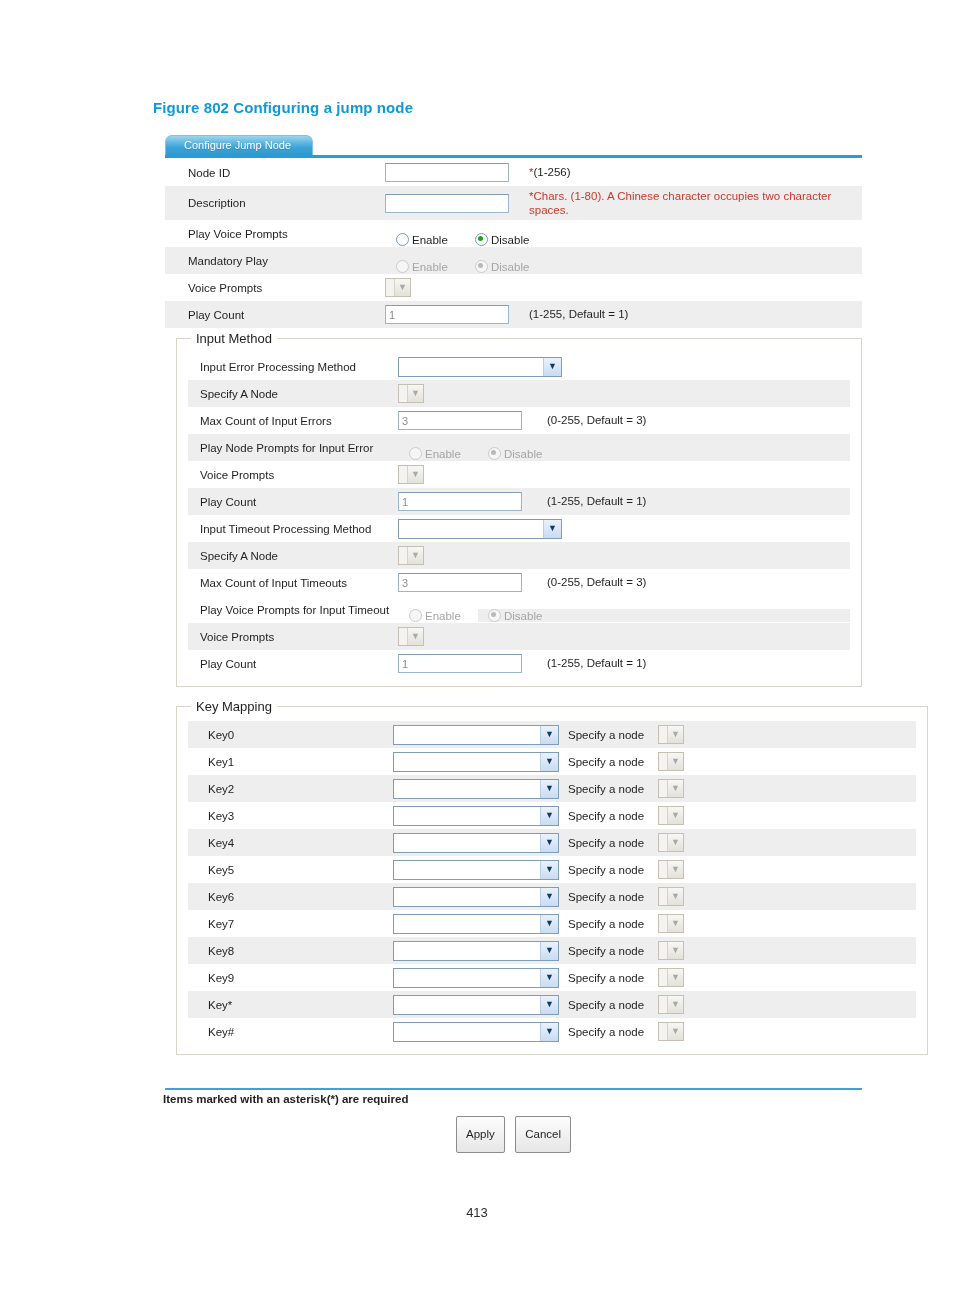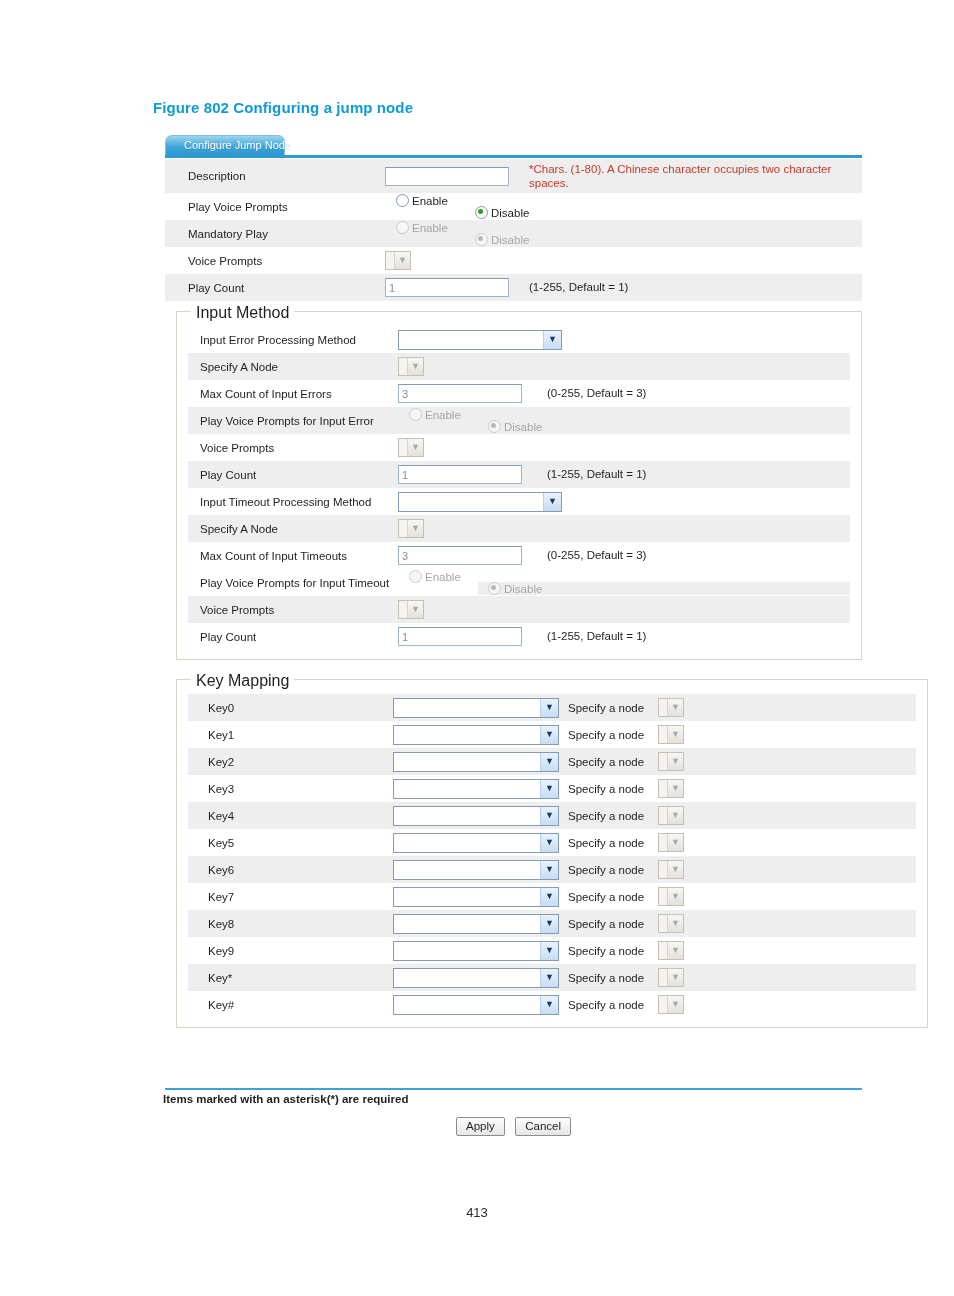--- a/index.html
+++ b/index.html
@@ -10,21 +10,21 @@
   }
   .figure-title{
     position:absolute;left:153px;top:99px;
     font-size:15px;font-weight:bold;color:#0f9ad7;
     letter-spacing:.1px;
   }
 
   
   .tabstrip{position:absolute;left:165px;top:135px;width:697px;height:20px;}
   .tab{
-    position:absolute;left:0;top:0;width:120px;height:20px;
+    position:absolute;left:0;top:0;width:148px;height:20px;
     border-radius:7px 7px 0 0;
     background:linear-gradient(to bottom,#9fd4ee 0%,#5cb5e0 38%,#3ba3d8 60%,#2e9ad2 100%);
     border:1px solid #7fc2e5;border-bottom:none;
     box-sizing:border-box;
   }
   .tab-label{
     position:absolute;left:18px;top:3px;
     font-size:11px;color:#ffffff;white-space:nowrap;
     text-shadow:0 1px 0 rgba(0,0,0,.15);
   }
@@ -73,21 +73,21 @@
     display:flex;align-items:center;justify-content:center;
     font-size:9px;color:#0c3a6b;line-height:1;
   }
   .sel.small{width:26px;height:19px;border:1px solid #c4c0b4;background:#f4f3ef;}
   .sel.small .arrow{
     width:15px;background:linear-gradient(to bottom,#f7f7f4,#e3e1da);
     border-left:1px solid #d6d3c9;color:#a9a9a9;
   }
 
   
-  .radiogrp{display:flex;align-items:flex-start;font-size:11.5px;}
+  .radiogrp{display:flex;align-items:flex-end;font-size:11.5px;}
   .rdot{
     width:11px;height:11px;border-radius:50%;
     border:1px solid #7a9ab5;background:#ffffff;
     display:inline-block;margin-right:3px;position:relative;
   }
   .rdot.on::after{
     content:"";position:absolute;left:2px;top:2px;
     width:5px;height:5px;border-radius:50%;background:#23a023;
   }
   .rdot.off-dim{border-color:#cbcbcb;background:#f6f6f6;}
@@ -100,40 +100,40 @@
   .cellB{flex:1 1 auto;display:flex;align-items:center;padding-left:10px;box-sizing:border-box;margin-top:12px;}
   .shadecell{background:#eeeeee;}
 
   
   .fieldset{
     position:relative;margin:0;border:1px solid #d7d4c8;
     box-sizing:border-box;background:#ffffff;
   }
   .legend{
     position:absolute;top:-8px;left:14px;background:#ffffff;
-    padding:0 5px;font-size:16px;color:#1f1f1f;
+    padding:0 5px;font-size:13px;color:#1f1f1f;
   }
   .fsbody{padding:14px 0 9px 0;}
   .fieldset .row .lbl{width:210px;flex:0 0 210px;padding-left:12px;}
   .fieldset .row .ctl{width:145px;flex:0 0 145px;}
   .fieldset .row{margin:0 11px;}
 
   
   .km .row .lbl{width:205px;flex:0 0 205px;padding-left:20px;}
   .km .row .ctl{width:175px;flex:0 0 175px;}
   .km .row .spec{width:90px;flex:0 0 90px;font-size:11.5px;}
   .km .row .ctl2{flex:1 1 auto;}
 
   .bottomline{
     position:absolute;left:165px;width:697px;height:2px;background:#3ba3d8;
   }
   .req-note{position:absolute;left:163px;font-size:11.5px;color:#1f1f1f;}
   .btnbar{position:absolute;left:165px;width:697px;text-align:center;}
   .btn{
-    display:inline-block;min-width:48px;height:19px;line-height:17px;
+    display:inline-block;min-width:48px;height:37px;line-height:17px;
     box-sizing:border-box;
     border:1px solid #8c8c8c;border-radius:2px;
     background:linear-gradient(to bottom,#fdfdfd,#e6e6e6);
     font-family:inherit;font-size:11.5px;color:#1f1f1f;
     padding:0 9px;margin:0 3px;cursor:default;
   }
   .pageno{
     position:absolute;left:0;top:1205px;width:954px;
     text-align:center;font-size:13px;color:#2b2b2b;
   }
@@ -145,20 +145,25 @@
 
 <div class="tabstrip">
   <div class="tab">
     <span class="tab-label">Configure Jump Node</span>
   </div>
   <div class="tab-underline"></div>
 </div>
 
 <div class="form">
   <div id="top-form">
+      <div class="row">
+        <span class="lbl">Node ID</span>
+        <span class="ctl"><input class="txt empty" type="text" value="" style=""></span>
+        <span class="hint"><span class="star">*</span><span class="">(1-256)</span></span>
+      </div>
       <div class="row alt tall">
         <span class="lbl">Description</span>
         <span class="ctl"><input class="txt empty" type="text" value="" style=""></span>
         <span class="hint"><span class="star">*</span><span class="hint-red">Chars. (1-80). A Chinese character occupies two character spaces.</span></span>
       </div>
       <div class="row">
         <span class="lbl">Play Voice Prompts</span>
         <span class="radiogrp" style="flex:1 1 auto;display:flex;">
           <span class="cellA">
             <span class="rdot"></span>
@@ -213,21 +218,21 @@
               <span class="arrow">▼</span>
             </span></span>
           <span class="hint"></span>
         </div>
         <div class="row">
           <span class="lbl">Max Count of Input Errors</span>
           <span class="ctl"><input class="txt" type="text" value="3" disabled="" style=""></span>
           <span class="hint">(0-255, Default = 3)</span>
         </div>
         <div class="row alt">
-          <span class="lbl">Play Voice Prompts for Input Error</span>
+          <span class="lbl">Play Node Prompts for Input Error</span>
           <span class="radiogrp" style="flex:1 1 auto;display:flex;">
             <span class="cellA">
               <span class="rdot off-dim"></span>
               <span class="dim">Enable</span>
             </span>
             <span class="cellB shadecell">
               <span class="rdot on-dim"></span>
               <span class="dim">Disable</span>
             </span>
           </span>

